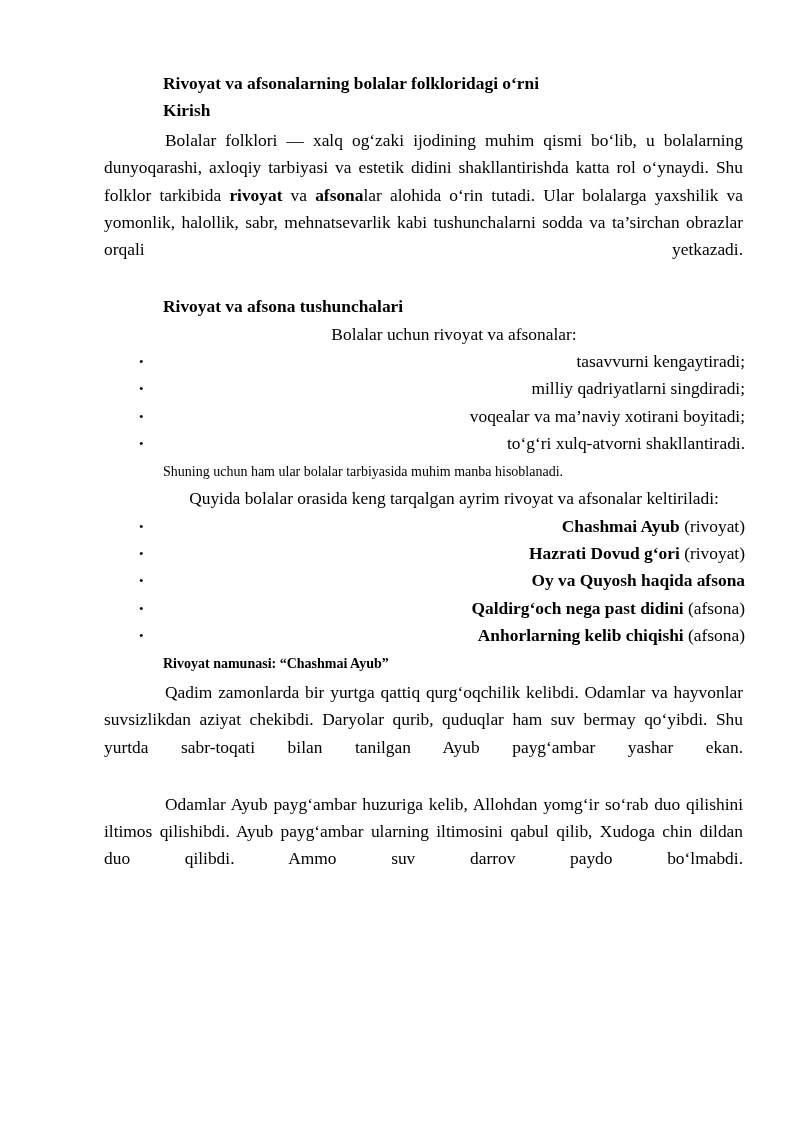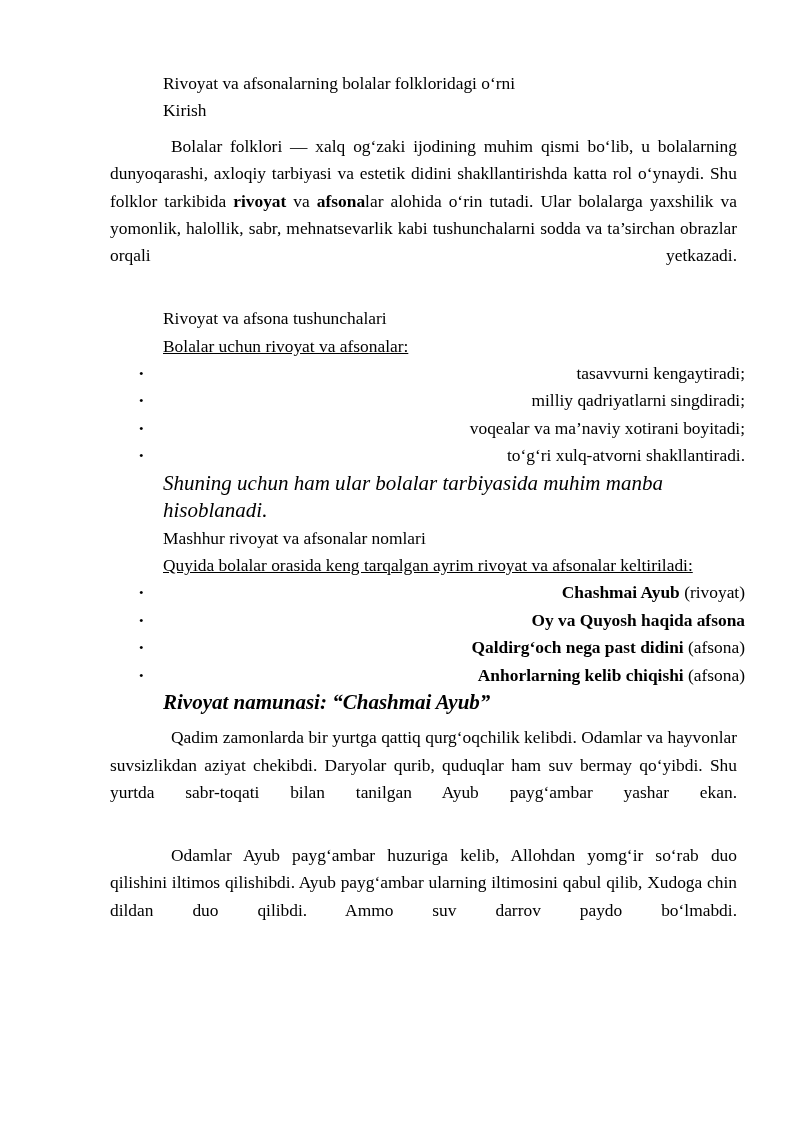--- a/index.html
+++ b/index.html
@@ -24,64 +24,62 @@
     box-sizing: border-box;
     padding: 70px 55px 0 102px;
   }
 
   .content {
     width: 643px;
   }
 
   
   .para {
-    margin: 8px;
+    margin: 2px;
     font-size: 17.4px;
     line-height: 27.4px;
     text-align: justify;
     text-justify: inter-word;
     text-indent: 61px;
     hyphens: none;
     word-spacing: 0.1px;
   }
 
   
   .para::after {
     content: "";
     display: inline-block;
     width: 100%;
   }
 
   .heading {
     margin: 0;
     font-size: 17.4px;
     line-height: 27.4px;
-    font-weight: normal;
+    font-weight: bold;
     text-indent: 61px;
     text-align: left;
   }
 
   .subline {
     margin: 0;
     font-size: 17.4px;
     line-height: 27.4px;
     text-indent: 61px;
-    text-align: left;
-    text-decoration: underline;
+    text-align: center;
   }
 
   
   .inline-indent {
     margin: 0;
     padding-left: 61px;
-    font-size: 21px;
+    font-size: 14px;
     line-height: 27.4px;
     text-indent: 0;
     text-align: left;
-    font-style: italic;
   }
 
   .inline-indent.bold {
     font-weight: bold;
   }
 
   
   ul.bullets {
     list-style: none;
     margin: 0;
@@ -126,25 +124,25 @@
 
     <ul class="bullets">
       <li>tasavvurni kengaytiradi;</li>
       <li>milliy qadriyatlarni singdiradi;</li>
       <li>voqealar va ma’naviy xotirani boyitadi;</li>
       <li>to‘g‘ri xulq-atvorni shakllantiradi.</li>
     </ul>
 
     <p class="inline-indent">Shuning uchun ham ular bolalar tarbiyasida muhim manba hisoblanadi.</p>
 
-    <p class="heading">Mashhur rivoyat va afsonalar nomlari</p>
     <p class="subline">Quyida bolalar orasida keng tarqalgan ayrim rivoyat va afsonalar keltiriladi:</p>
 
     <ul class="bullets">
       <li><span class="b">Chashmai Ayub</span><span class="n"> (rivoyat)</span></li>
+      <li><span class="b">Hazrati Dovud g‘ori</span><span class="n"> (rivoyat)</span></li>
       <li><span class="b">Oy va Quyosh haqida afsona</span><span class="n"></span></li>
       <li><span class="b">Qaldirg‘och nega past didini</span><span class="n"> (afsona)</span></li>
       <li><span class="b">Anhorlarning kelib chiqishi</span><span class="n"> (afsona)</span></li>
     </ul>
 
     <p class="inline-indent bold">Rivoyat namunasi: “Chashmai Ayub”</p>
 
     <p class="para">Qadim zamonlarda bir yurtga qattiq qurg‘oqchilik kelibdi. Odamlar va hayvonlar suvsizlikdan aziyat chekibdi. Daryolar qurib, quduqlar ham suv bermay qo‘yibdi. Shu yurtda sabr-toqati bilan tanilgan Ayub payg‘ambar yashar ekan.</p>
     <p class="para">Odamlar Ayub payg‘ambar huzuriga kelib, Allohdan yomg‘ir so‘rab duo qilishini iltimos qilishibdi. Ayub payg‘ambar ularning iltimosini qabul qilib, Xudoga chin dildan duo qilibdi. Ammo suv darrov paydo bo‘lmabdi.</p>
 

